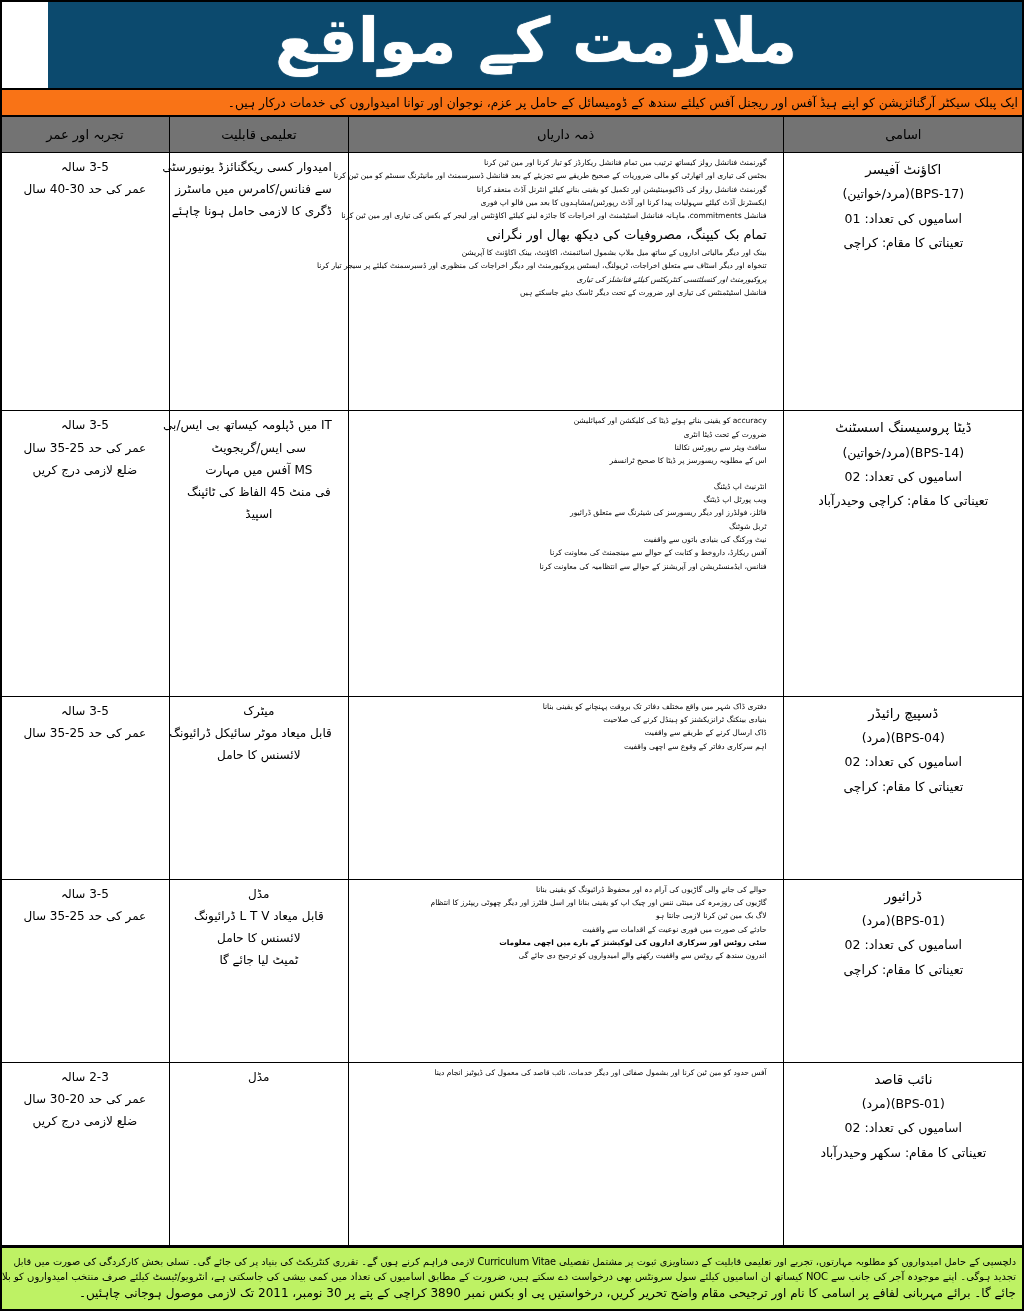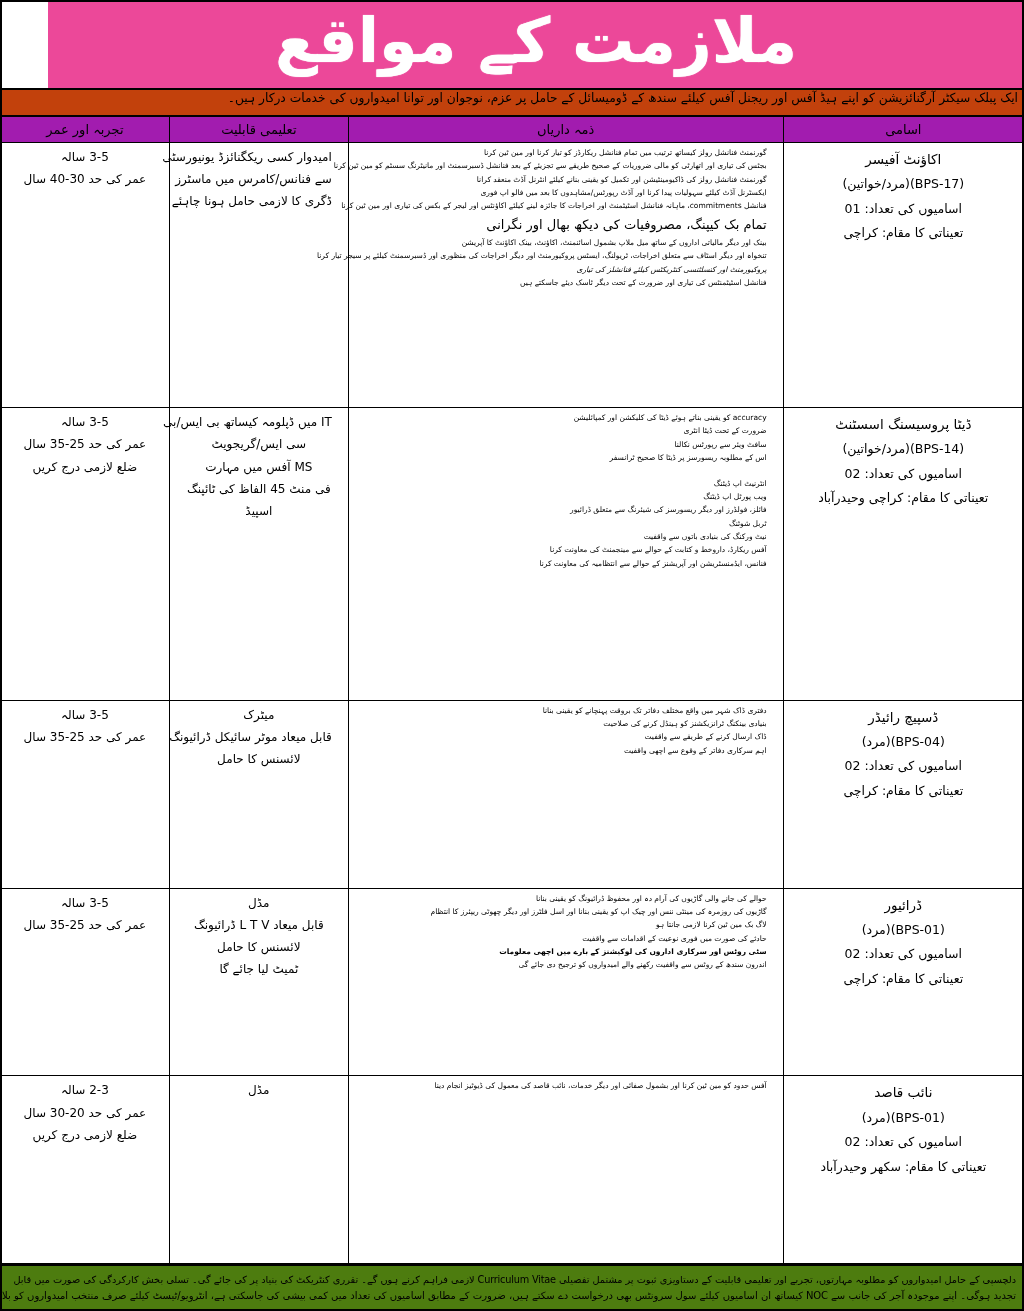--- a/index.html
+++ b/index.html
@@ -21,21 +21,21 @@
     position: relative;
     background: #fff;
     border: 3px solid #000;
     border-width: 0;
     display: flex;
     flex-direction: column;
   }
 
   
   .masthead {
-    background: #ec4899;
+    background: #0c4a6e;
     color: #fff;
     height: 88px;
     flex: 0 0 88px;
     display: flex;
     align-items: center;
     justify-content: center;
     position: relative;
     overflow: hidden;
     margin-left: 48px;
   }
@@ -51,23 +51,24 @@
     direction: rtl;
     text-shadow: 0 0 1px #fff;
   }
 
   
   .intro-strip {
     flex: 0 0 28px;
     border-bottom: 1px solid #000;
     border-top: 2px solid #000;
     display: flex;
+    align-items: center;
     justify-content: flex-start;
     padding: 0 6px;
-    background: #c2410c;
+    background: #f97316;
   }
   .intro-text {
     font-size: 12.5px;
     direction: rtl;
     text-align: right;
     width: 100%;
     white-space: nowrap;
     line-height: 1.25;
     letter-spacing: -0.2px;
     transform: scaleX(0.98);
@@ -84,24 +85,24 @@
   }
   .jobs-table th,
   .jobs-table td {
     border: 1px solid #000;
     vertical-align: top;
     padding: 3px 16px;
     direction: rtl;
     text-align: center;
   }
   .jobs-table thead th {
-    background: #a21caf;
+    background: #737373;
     font-size: 13px;
     font-weight: normal;
-    height: 26px;
+    height: 36px;
     vertical-align: middle;
     padding: 0 4px;
   }
   col.c-post    { width: 23.5%; }
   col.c-resp    { width: 42.5%; }
   col.c-qual    { width: 17.5%; }
   col.c-exp     { width: 16.5%; }
 
   .cell-post {
     font-size: 12.5px;
@@ -143,21 +144,21 @@
     padding-top: 8px;
     direction: rtl;
   }
   .cell-qual div, .cell-exp div { white-space: nowrap; }
 
   
   .footer {
     flex: 0 0 auto;
     border-top: 2px solid #000;
     padding: 6px 8px 8px 8px;
-    background: #4d7c0f;
+    background: #bef264;
   }
   .footer-line {
     font-size: 12px;
     direction: rtl;
     text-align: right;
     line-height: 1.55;
     white-space: nowrap;
     letter-spacing: -0.2px;
   }
   .footer-line.last { text-align: right; }
@@ -336,16 +337,17 @@
             <div>عمر کی حد 20-30 سال</div>
             <div>ضلع لازمی درج کریں</div>
           </td>
         </tr>
       </tbody>
   </table>
 
   <div class="footer">
     <div class="footer-line" style="font-size: 9.75px;">دلچسپی کے حامل امیدواروں کو مطلوبہ مہارتوں، تجربے اور تعلیمی قابلیت کے دستاویزی ثبوت پر مشتمل تفصیلی Curriculum Vitae لازمی فراہم کرنے ہوں گے۔ تقرری کنٹریکٹ کی بنیاد پر کی جائے گی۔ تسلی بخش کارکردگی کی صورت میں قابل</div>
     <div class="footer-line" style="font-size: 10px;">تجدید ہوگی۔ اپنے موجودہ آجر کی جانب سے NOC کیساتھ ان اسامیوں کیلئے سول سرونٹس بھی درخواست دے سکتے ہیں، ضرورت کے مطابق اسامیوں کی تعداد میں کمی بیشی کی جاسکتی ہے، انٹرویو/ٹیسٹ کیلئے صرف منتخب امیدواروں کو بلایا</div>
+    <div class="footer-line last">جائے گا۔ برائے مہربانی لفافے پر اسامی کا نام اور ترجیحی مقام واضح تحریر کریں، درخواستیں پی او بکس نمبر 3890 کراچی کے پتے پر 30 نومبر، 2011 تک لازمی موصول ہوجانی چاہئیں۔</div>
   </div>
 
   <div class="page-frame"></div>
 </div>
 
 </body></html>

